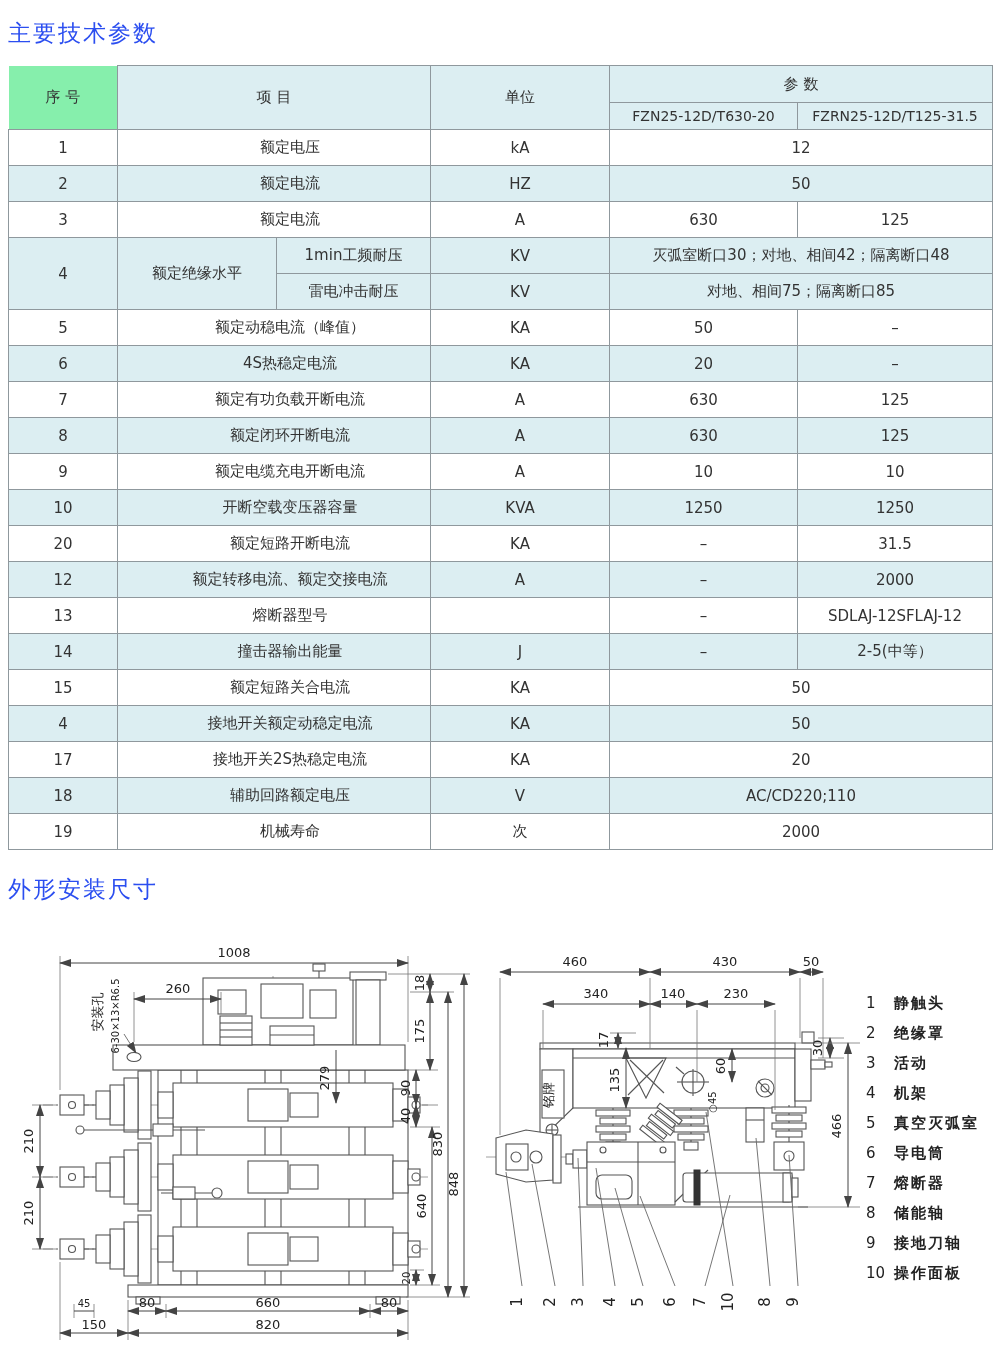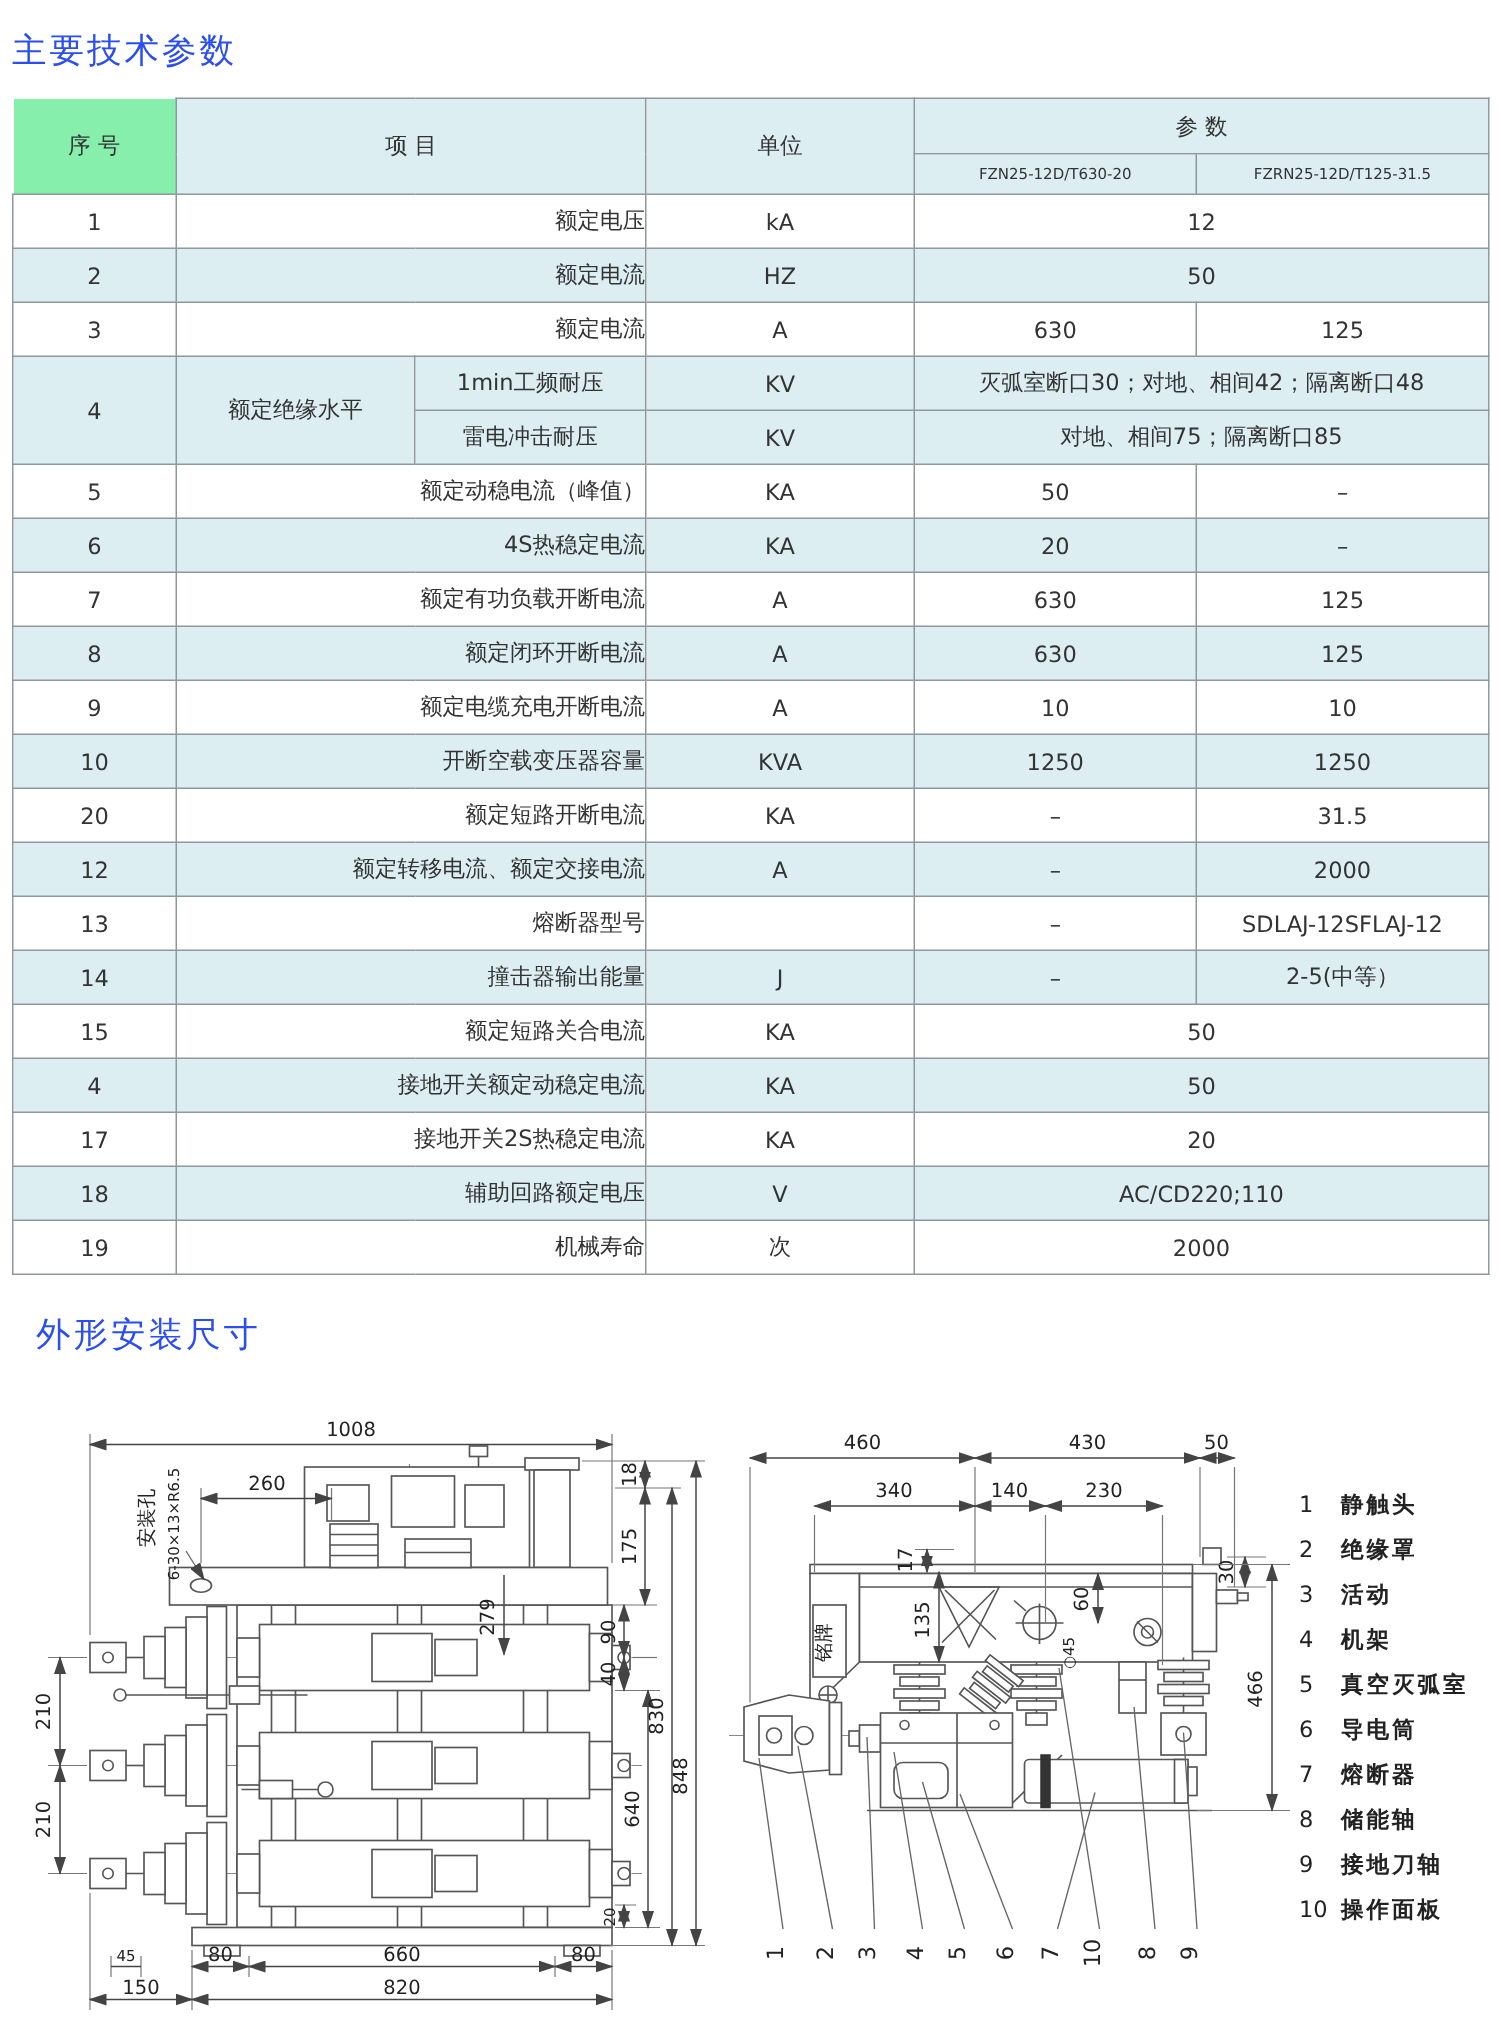--- a/index.html
+++ b/index.html
@@ -3,25 +3,25 @@
 <meta charset="utf-8">
 <style>
   html,body{margin:0;padding:0;background:#fff;}
   body{font-family:"DejaVu Sans","Liberation Sans",sans-serif;width:1000px;height:1349px;position:relative;overflow:hidden;color:#333;}
   .abs{position:absolute;}
   .sec-title{font-size:23px;font-weight:normal;color:var(--accent,#2b4ef0);letter-spacing:2px;}
   
   table.params{border-collapse:collapse;table-layout:fixed;width:984px;}
   table.params td,table.params th{border:1px solid var(--border,#8f989d);text-align:center;vertical-align:middle;font-size:15px;font-weight:normal;color:#333;padding:0;height:35px;overflow:hidden;white-space:nowrap;}
   table.params tr.hd1 th,table.params tr.hd1 td{height:36px;}
-  table.params tr.hd2 th{height:26px;font-size:10px;}
+  table.params tr.hd2 th{height:26px;font-size:14px;}
   table.params tr.hd1 th,table.params tr.hd2 th{background:var(--header-bg,#dceef2);}
   table.params td.corner{border:none;background:#86efac;font-size:15px;}
   table.params tr.alt td{background:var(--row-alt-bg,#dceef2);}
-  table.params td.item{text-align:right;padding-left:32px;}
+  table.params td.item{text-align:center;padding-left:32px;}
   
   .pl{fill:none;stroke:#555;stroke-width:1.1;}
   .pf{fill:#fff;stroke:#555;stroke-width:1.1;}
   .pd{fill:#333;stroke:#333;}
   .cl{fill:none;stroke:#888;stroke-width:0.8;stroke-dasharray:10 3 2 3;}
   .ext{stroke:#777;stroke-width:0.8;}
   .dim{stroke:#444;stroke-width:1;}
   .ldr{stroke:#666;stroke-width:0.9;}
   .dim-t{font-size:13px;fill:#222;text-anchor:middle;}
   .dim-s{font-size:10px;fill:#222;text-anchor:middle;}
@@ -184,21 +184,21 @@
       </tr>
   <tr>
         <td>19</td>
         <td class="item" colspan="2">机械寿命</td>
         <td>次</td>
         <td colspan="2">2000</td>
       </tr>
 </tbody>
   </table>
 
-<div class="abs sec-title" style="left:24px;top:874px;text-align:center;">外形安装尺寸</div>
+<div class="abs sec-title" style="left:8px;top:874px;text-align:center;">外形安装尺寸</div>
 
 <svg class="abs" style="left:18px;top:930px;" width="458" height="419" viewBox="0 0 458 419">
   <defs>
     <marker id="fa-s" markerWidth="12" markerHeight="8" refX="1" refY="4" orient="auto" markerUnits="userSpaceOnUse">
         <path d="M12,0 L0,4 L12,8 Z" fill="#444"></path>
       </marker>
     <marker id="fa-e" markerWidth="12" markerHeight="8" refX="11" refY="4" orient="auto" markerUnits="userSpaceOnUse">
         <path d="M0,0 L12,4 L0,8 Z" fill="#444"></path>
       </marker>
   </defs>

